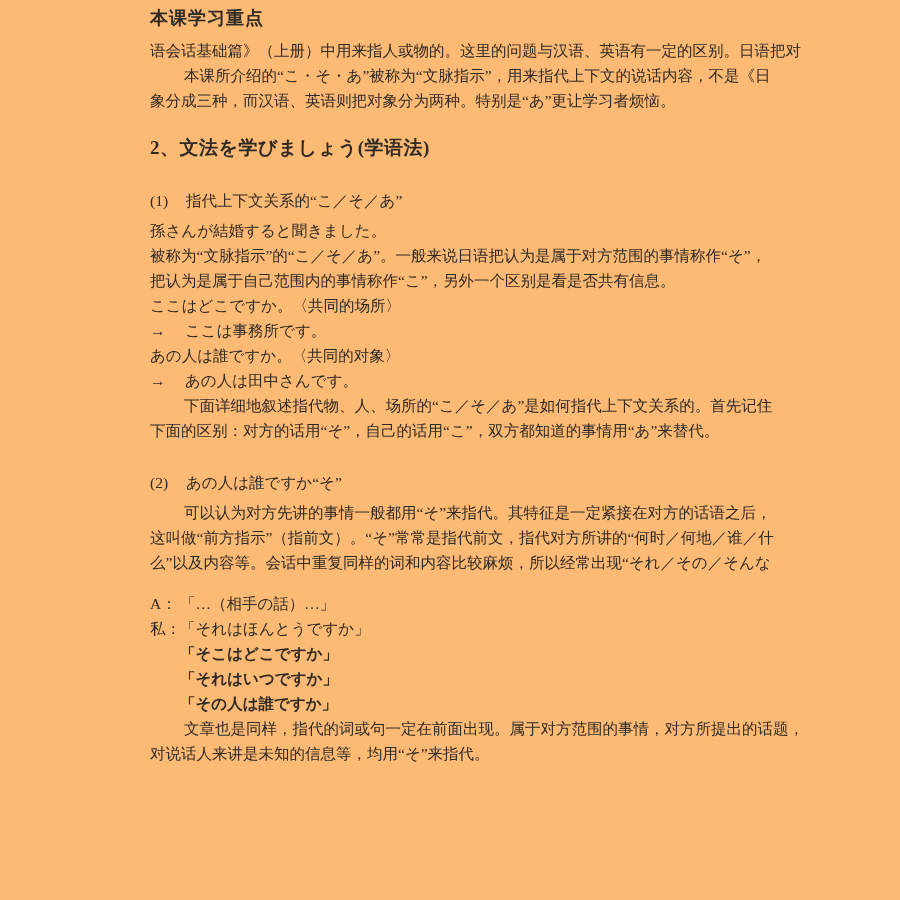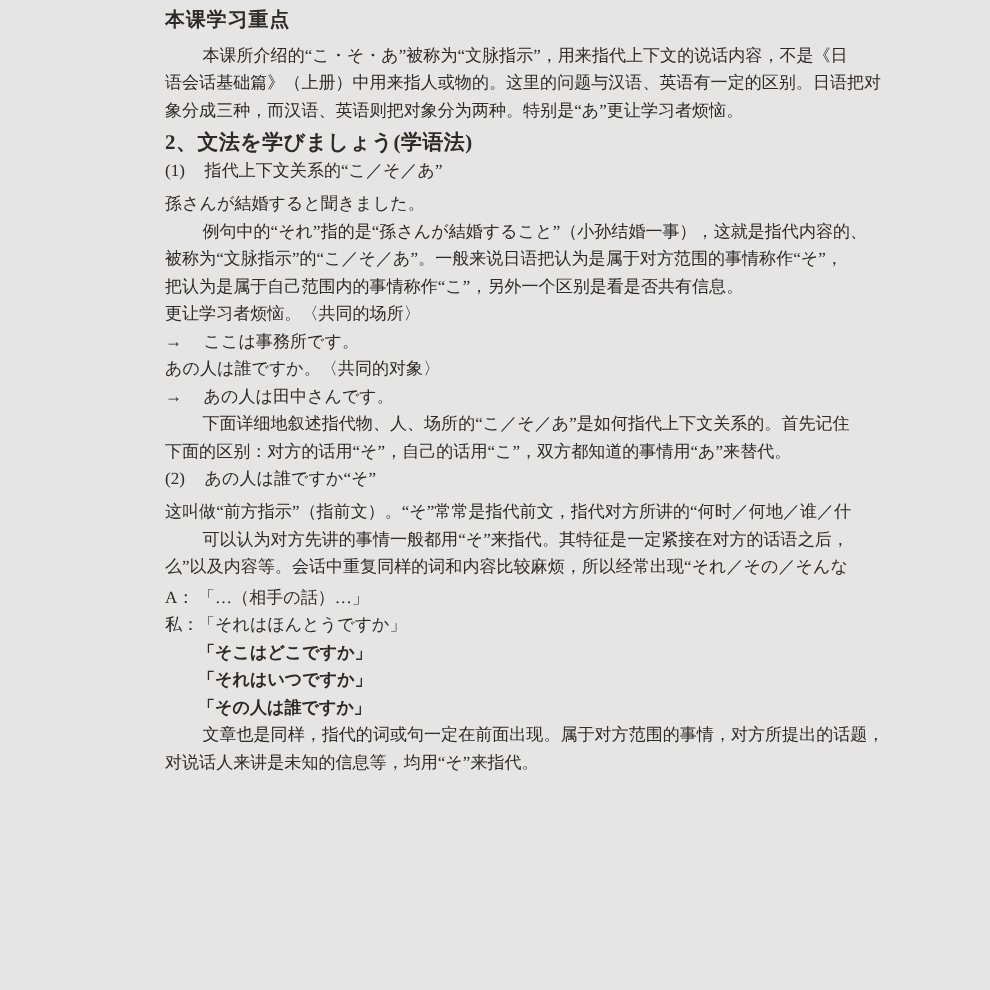--- a/index.html
+++ b/index.html
@@ -12,83 +12,83 @@
   }
   body {
     font-family: "Liberation Serif", "DejaVu Serif", serif;
     color: #2e2a26;
   }
   .page {
     box-sizing: border-box;
     width: 900px;
     height: 900px;
     padding: 6px 130px 0 150px;
-    background: #e5e5e5;
+    background: #fdba74;
   }
   .h1 {
     font-size: 18px;
     font-weight: bold;
     line-height: 24px;
     letter-spacing: 1px;
     margin: 0 0 8px 0;
   }
   .line {
     font-size: 15.5px;
     line-height: 25px;
     white-space: nowrap;
   }
   .indent { text-indent: 34px; }
   .h2 {
     font-size: 19px;
     font-weight: bold;
     line-height: 26px;
     letter-spacing: 0.5px;
-    margin-top: 4px;
+    margin-top: 22px;
   }
   .sub {
+    margin-top: 27px;
     margin-bottom: 5px;
   }
   .sub .num { display: inline-block; width: 36px; }
   .arrow-line .arrow { display: inline-block; width: 35px; }
-  .dialog { margin-top: 3px; }
+  .dialog { margin-top: 16px; }
   .dialog-line .speaker { display: inline-block; width: 30px; }
   .dialog-cont { padding-left: 30px; font-weight: bold; }
 </style>
 </head>
 <body>
 
 <div class="page">
 
   <div class="h1">本课学习重点</div>
 
   <div>
+    <div class="line">语会话基础篇》（上册）中用来指人或物的。这里的问题与汉语、英语有一定的区别。日语把对</div>
     <div class="line indent">本课所介绍的“こ・そ・あ”被称为“文脉指示”，用来指代上下文的说话内容，不是《日</div>
-    <div class="line">语会话基础篇》（上册）中用来指人或物的。这里的问题与汉语、英语有一定的区别。日语把对</div>
     <div class="line">象分成三种，而汉语、英语则把对象分为两种。特别是“あ”更让学习者烦恼。</div>
   </div>
 
   <div class="h2">2、文法を学びましょう(学语法)</div>
 
   <div class="line sub">
     <span class="num">(1)</span><span>指代上下文关系的“こ／そ／あ”</span>
   </div>
 
 
   <div>
     <div class="line">孫さんが結婚すると聞きました。</div>
   </div>
 
   <div>
-    <div class="line indent">例句中的“それ”指的是“孫さんが結婚すること”（小孙结婚一事），这就是指代内容的、</div>
     <div class="line">被称为“文脉指示”的“こ／そ／あ”。一般来说日语把认为是属于对方范围的事情称作“そ”，</div>
     <div class="line">把认为是属于自己范围内的事情称作“こ”，另外一个区别是看是否共有信息。</div>
   </div>
 
   <div>
-    <div class="line">更让学习者烦恼。〈共同的场所〉</div>
+    <div class="line">ここはどこですか。〈共同的场所〉</div>
     <div class="line arrow-line">
       <span class="arrow">→</span><span>ここは事務所です。</span>
     </div>
   </div>
 
   <div>
     <div class="line">あの人は誰ですか。〈共同的对象〉</div>
     <div class="line arrow-line">
       <span class="arrow">→</span><span>あの人は田中さんです。</span>
     </div>
@@ -97,22 +97,22 @@
   <div>
     <div class="line indent">下面详细地叙述指代物、人、场所的“こ／そ／あ”是如何指代上下文关系的。首先记住</div>
     <div class="line">下面的区别：对方的话用“そ”，自己的话用“こ”，双方都知道的事情用“あ”来替代。</div>
   </div>
 
   <div class="line sub">
     <span class="num">(2)</span><span>あの人は誰ですか“そ”</span>
   </div>
 
   <div>
+    <div class="line indent">可以认为对方先讲的事情一般都用“そ”来指代。其特征是一定紧接在对方的话语之后，</div>
     <div class="line">这叫做“前方指示”（指前文）。“そ”常常是指代前文，指代对方所讲的“何时／何地／谁／什</div>
-    <div class="line indent">可以认为对方先讲的事情一般都用“そ”来指代。其特征是一定紧接在对方的话语之后，</div>
     <div class="line">么”以及内容等。会话中重复同样的词和内容比较麻烦，所以经常出现“それ／その／そんな</div>
   </div>
 
   <div class="dialog">
     <div class="line dialog-line">
       <span class="speaker">A：</span><span>「…（相手の話）…」</span>
     </div>
     <div class="line dialog-line">
       <span class="speaker">私：</span><span>「それはほんとうですか」</span>
     </div>

